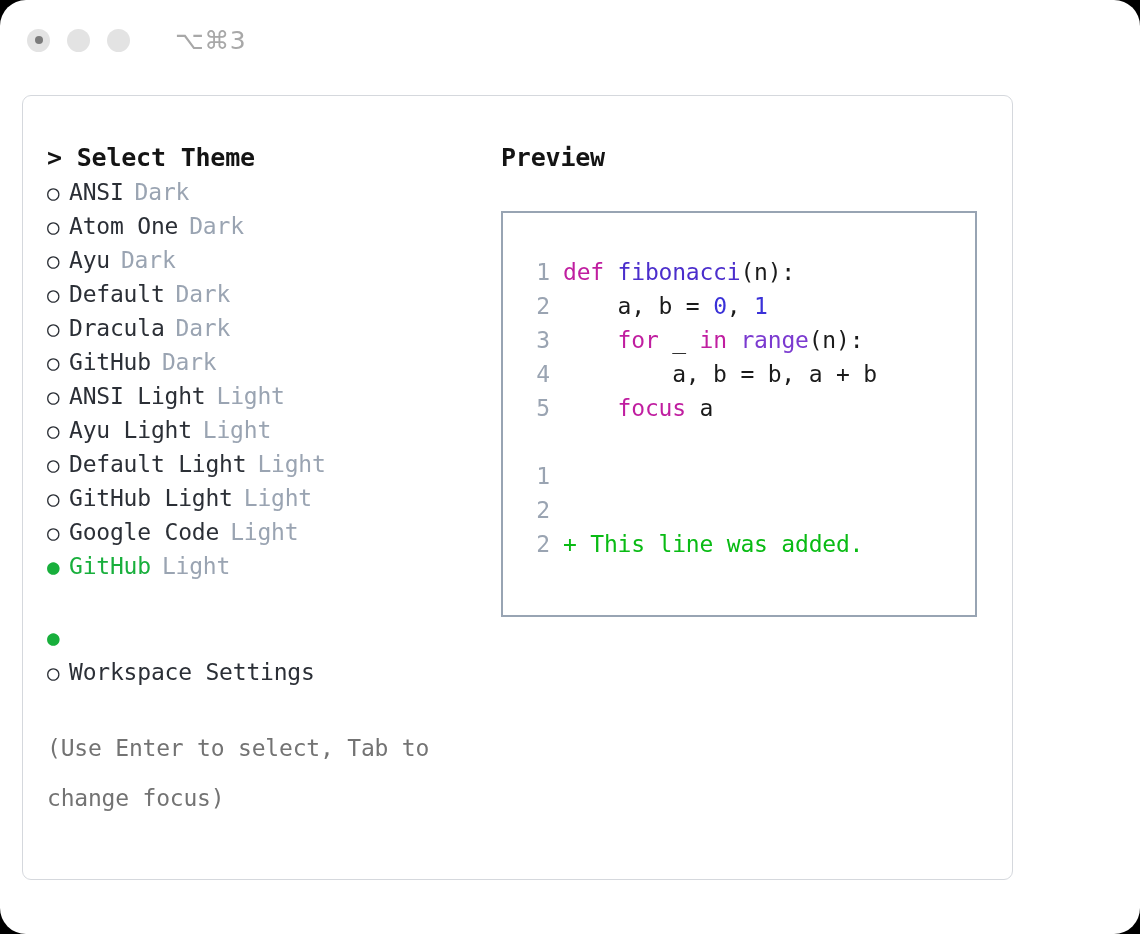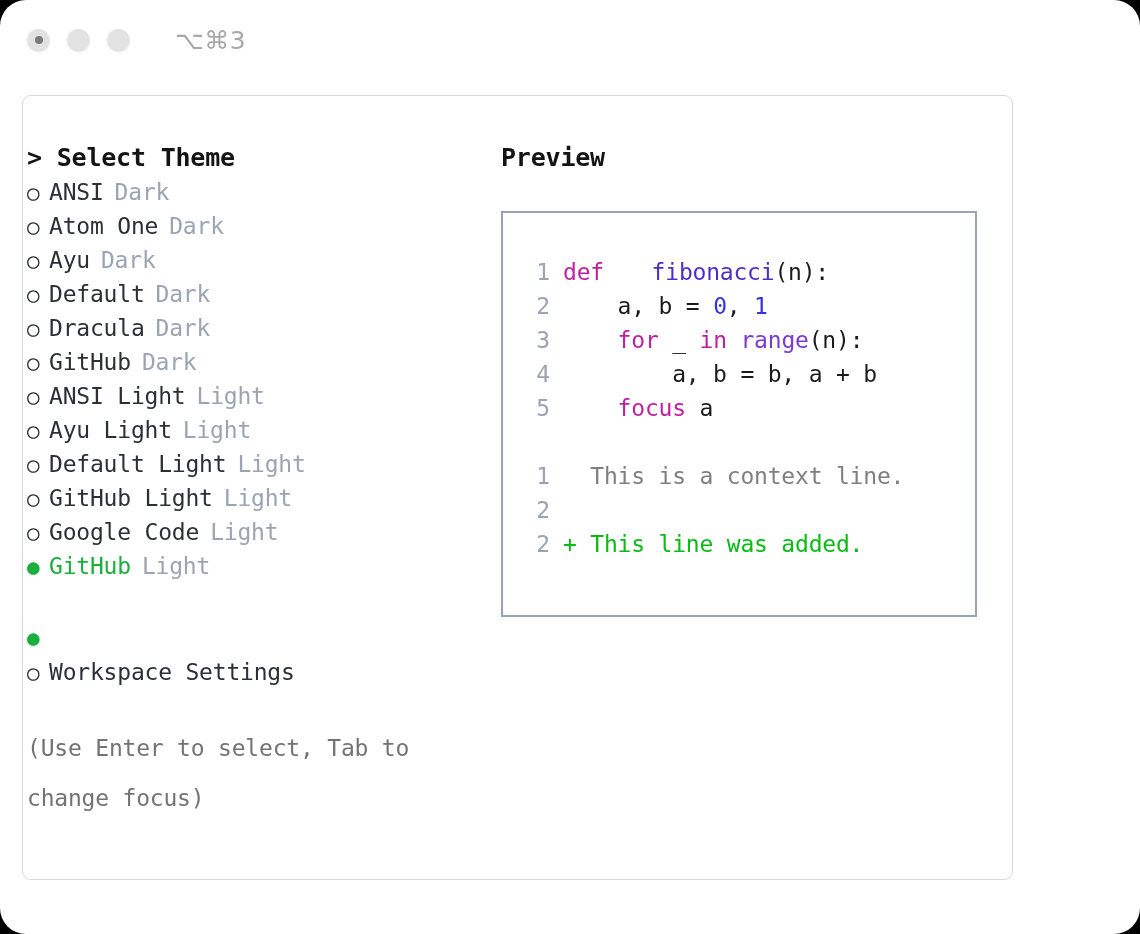--- a/index.html
+++ b/index.html
@@ -82,21 +82,21 @@
     position: absolute;
     left: 0;
     top: 0;
     width: 100%;
     height: 100%;
   }
 
   
   .left-pane {
     position: absolute;
-    left: 4px;
+    left: 24px;
     top: 45px;
     width: 440px;
   }
 
   .section-title {
     font-size: 25px;
     font-weight: bold;
     color: #141414;
     line-height: 34px;
     white-space: pre;
@@ -196,21 +196,21 @@
   }
   .lineno {
     display: inline-block;
     width: 28px;
     flex: 0 0 28px;
     text-align: right;
     color: #9aa4b2;
     margin-right: 13px;
   }
   .tok-kw   { color: #c01ea0; }
-  .tok-fn   { color: #4b2ecc; margin-left: 34px; }
+  .tok-fn   { color: #4b2ecc; }
   .tok-num  { color: #3a31d8; }
   .tok-call { color: #7b3ad0; }
   .tok-plain{ color: #1b1b1b; }
   .tok-ctx  { color: #7f7f7f; }
   .tok-del  { color: #c22020; }
   .tok-add  { color: #09bb14; }
   .gap-line { height: 34px; }
 </style>
 </head>
 <body>
@@ -353,21 +353,20 @@
               <span class="lineno">5</span>
               <span class="tok-plain">    </span>
               <span class="tok-kw">focus</span>
               <span class="tok-plain"> a</span>
             </div>
 
             <div class="gap-line"></div>
 
             <div class="code-line">
               <span class="lineno">1</span>
-              <span class="tok-ctx">  This is a context line.</span>
             </div>
             <div class="code-line">
               <span class="lineno">2</span>
             </div>
             <div class="code-line">
               <span class="lineno">2</span>
               <span class="tok-add">+ This line was added.</span>
             </div>
 
           </div>

